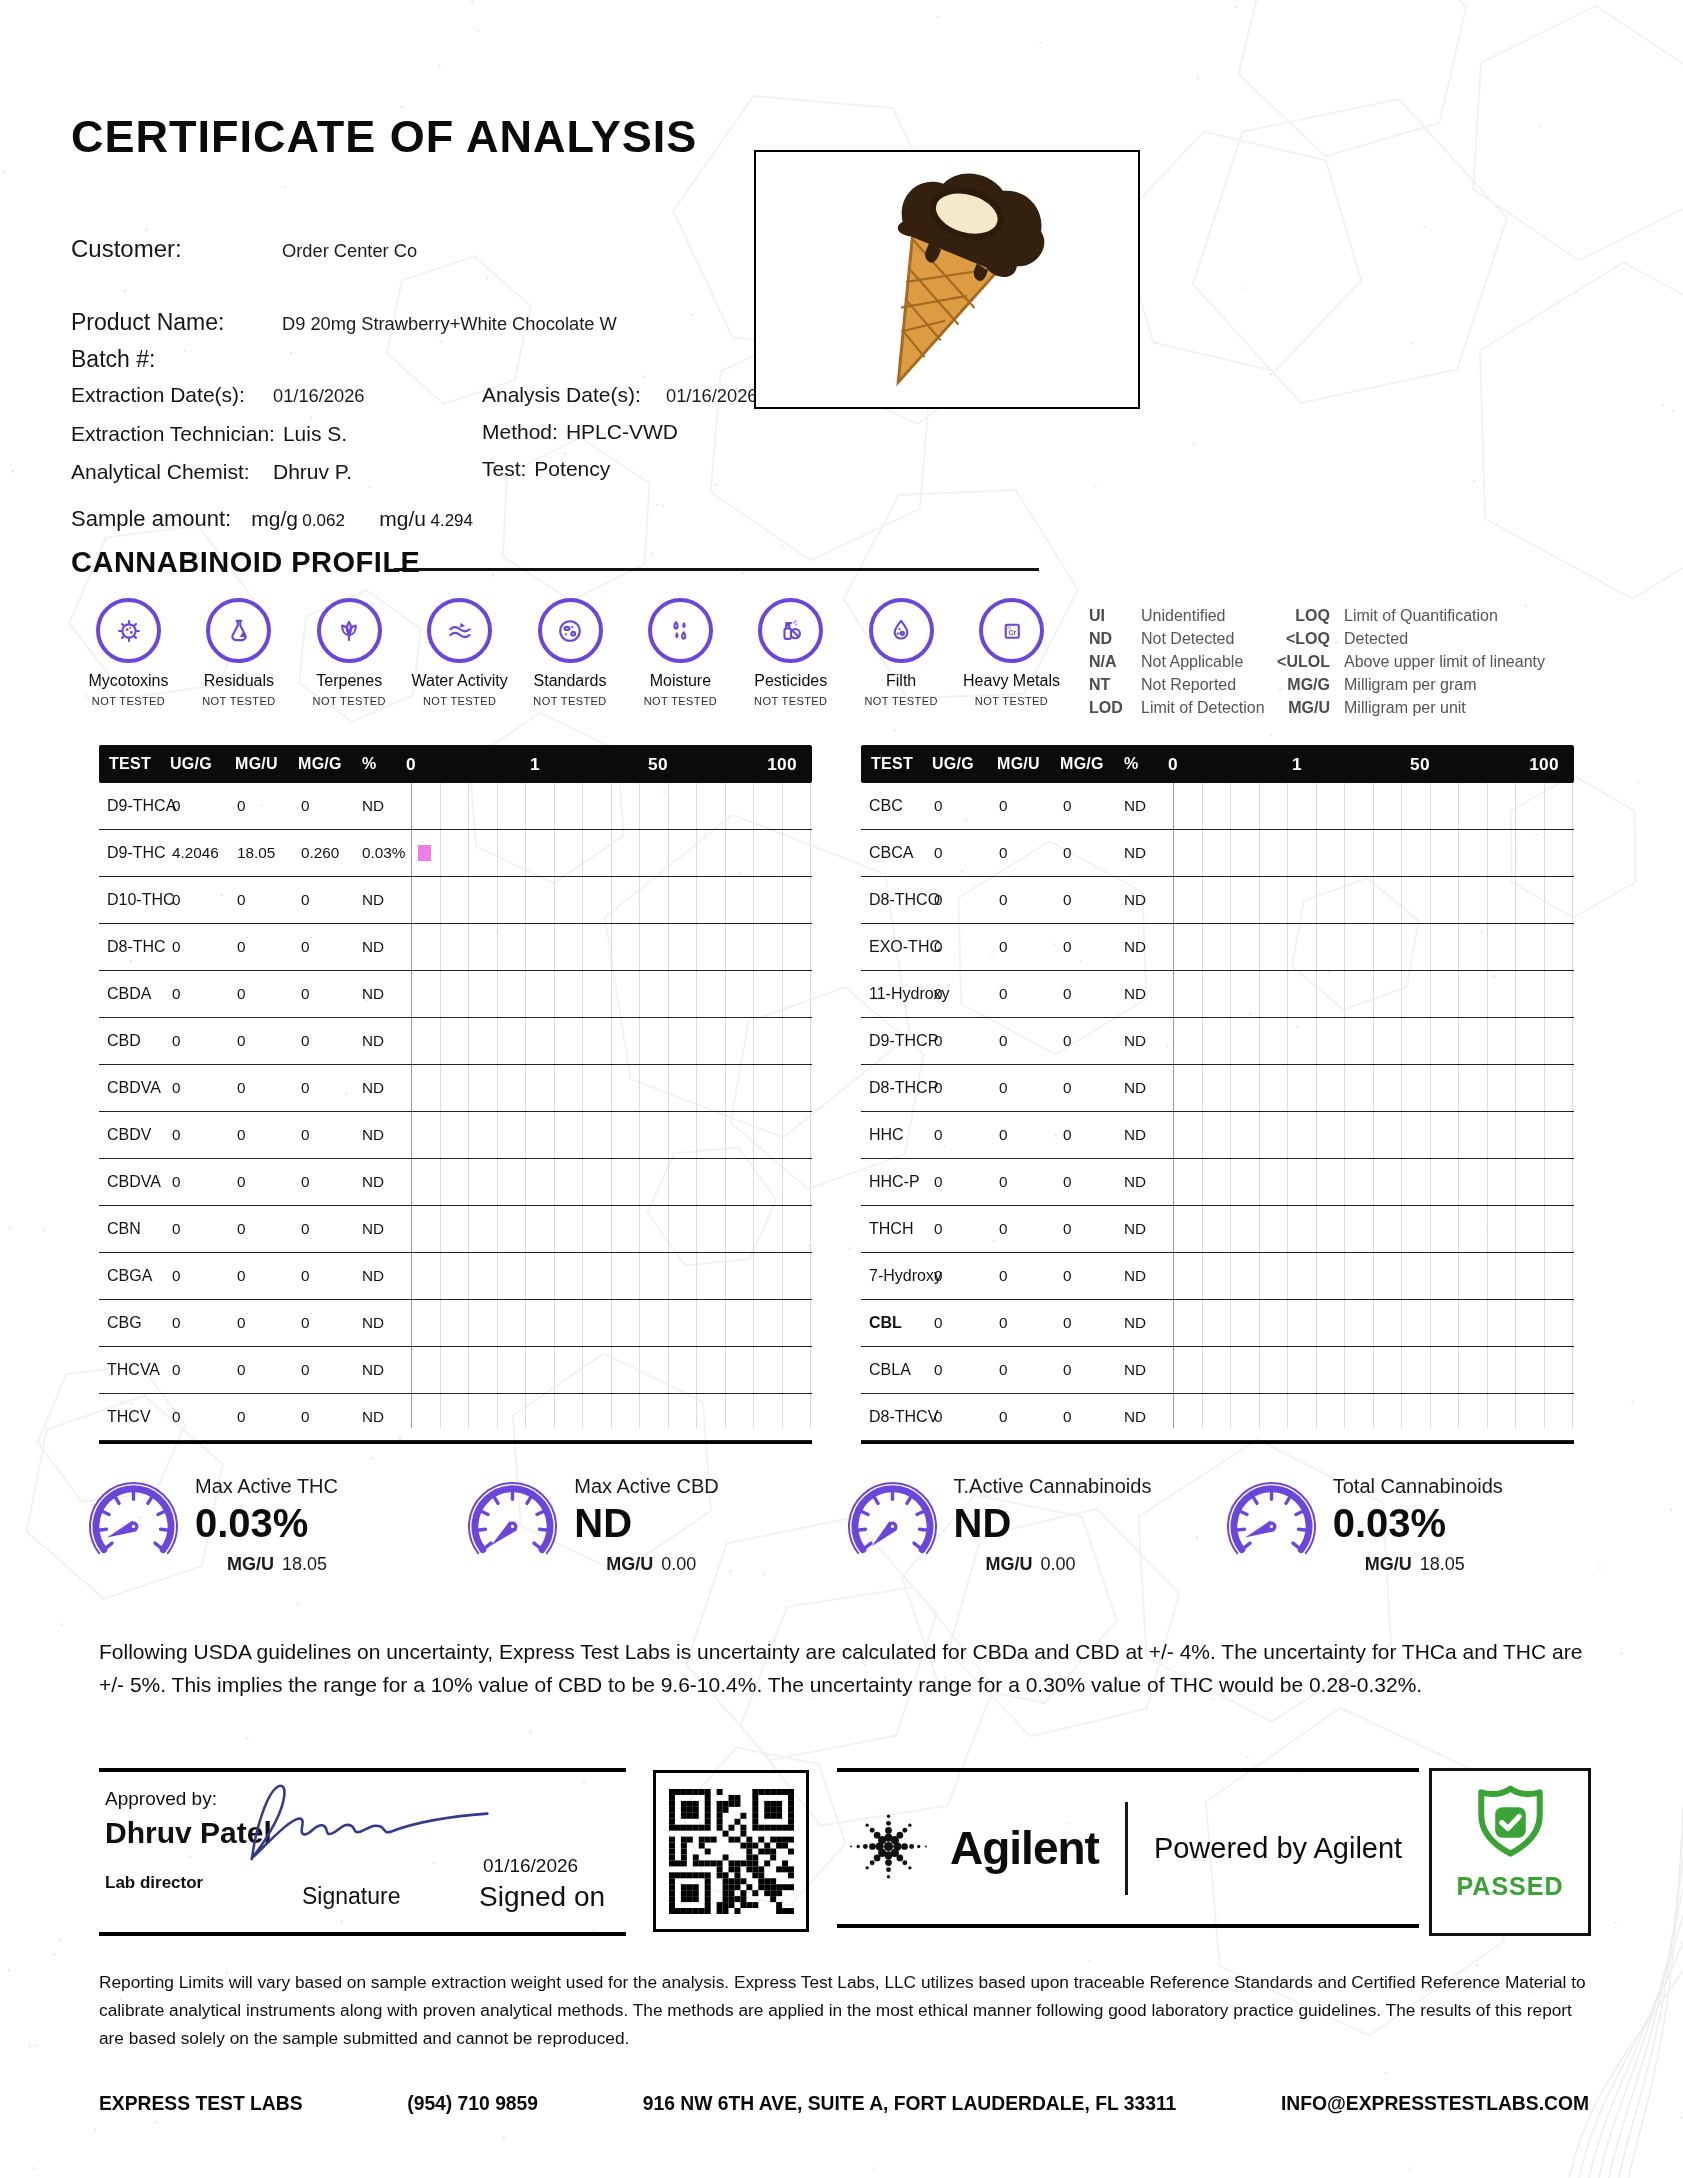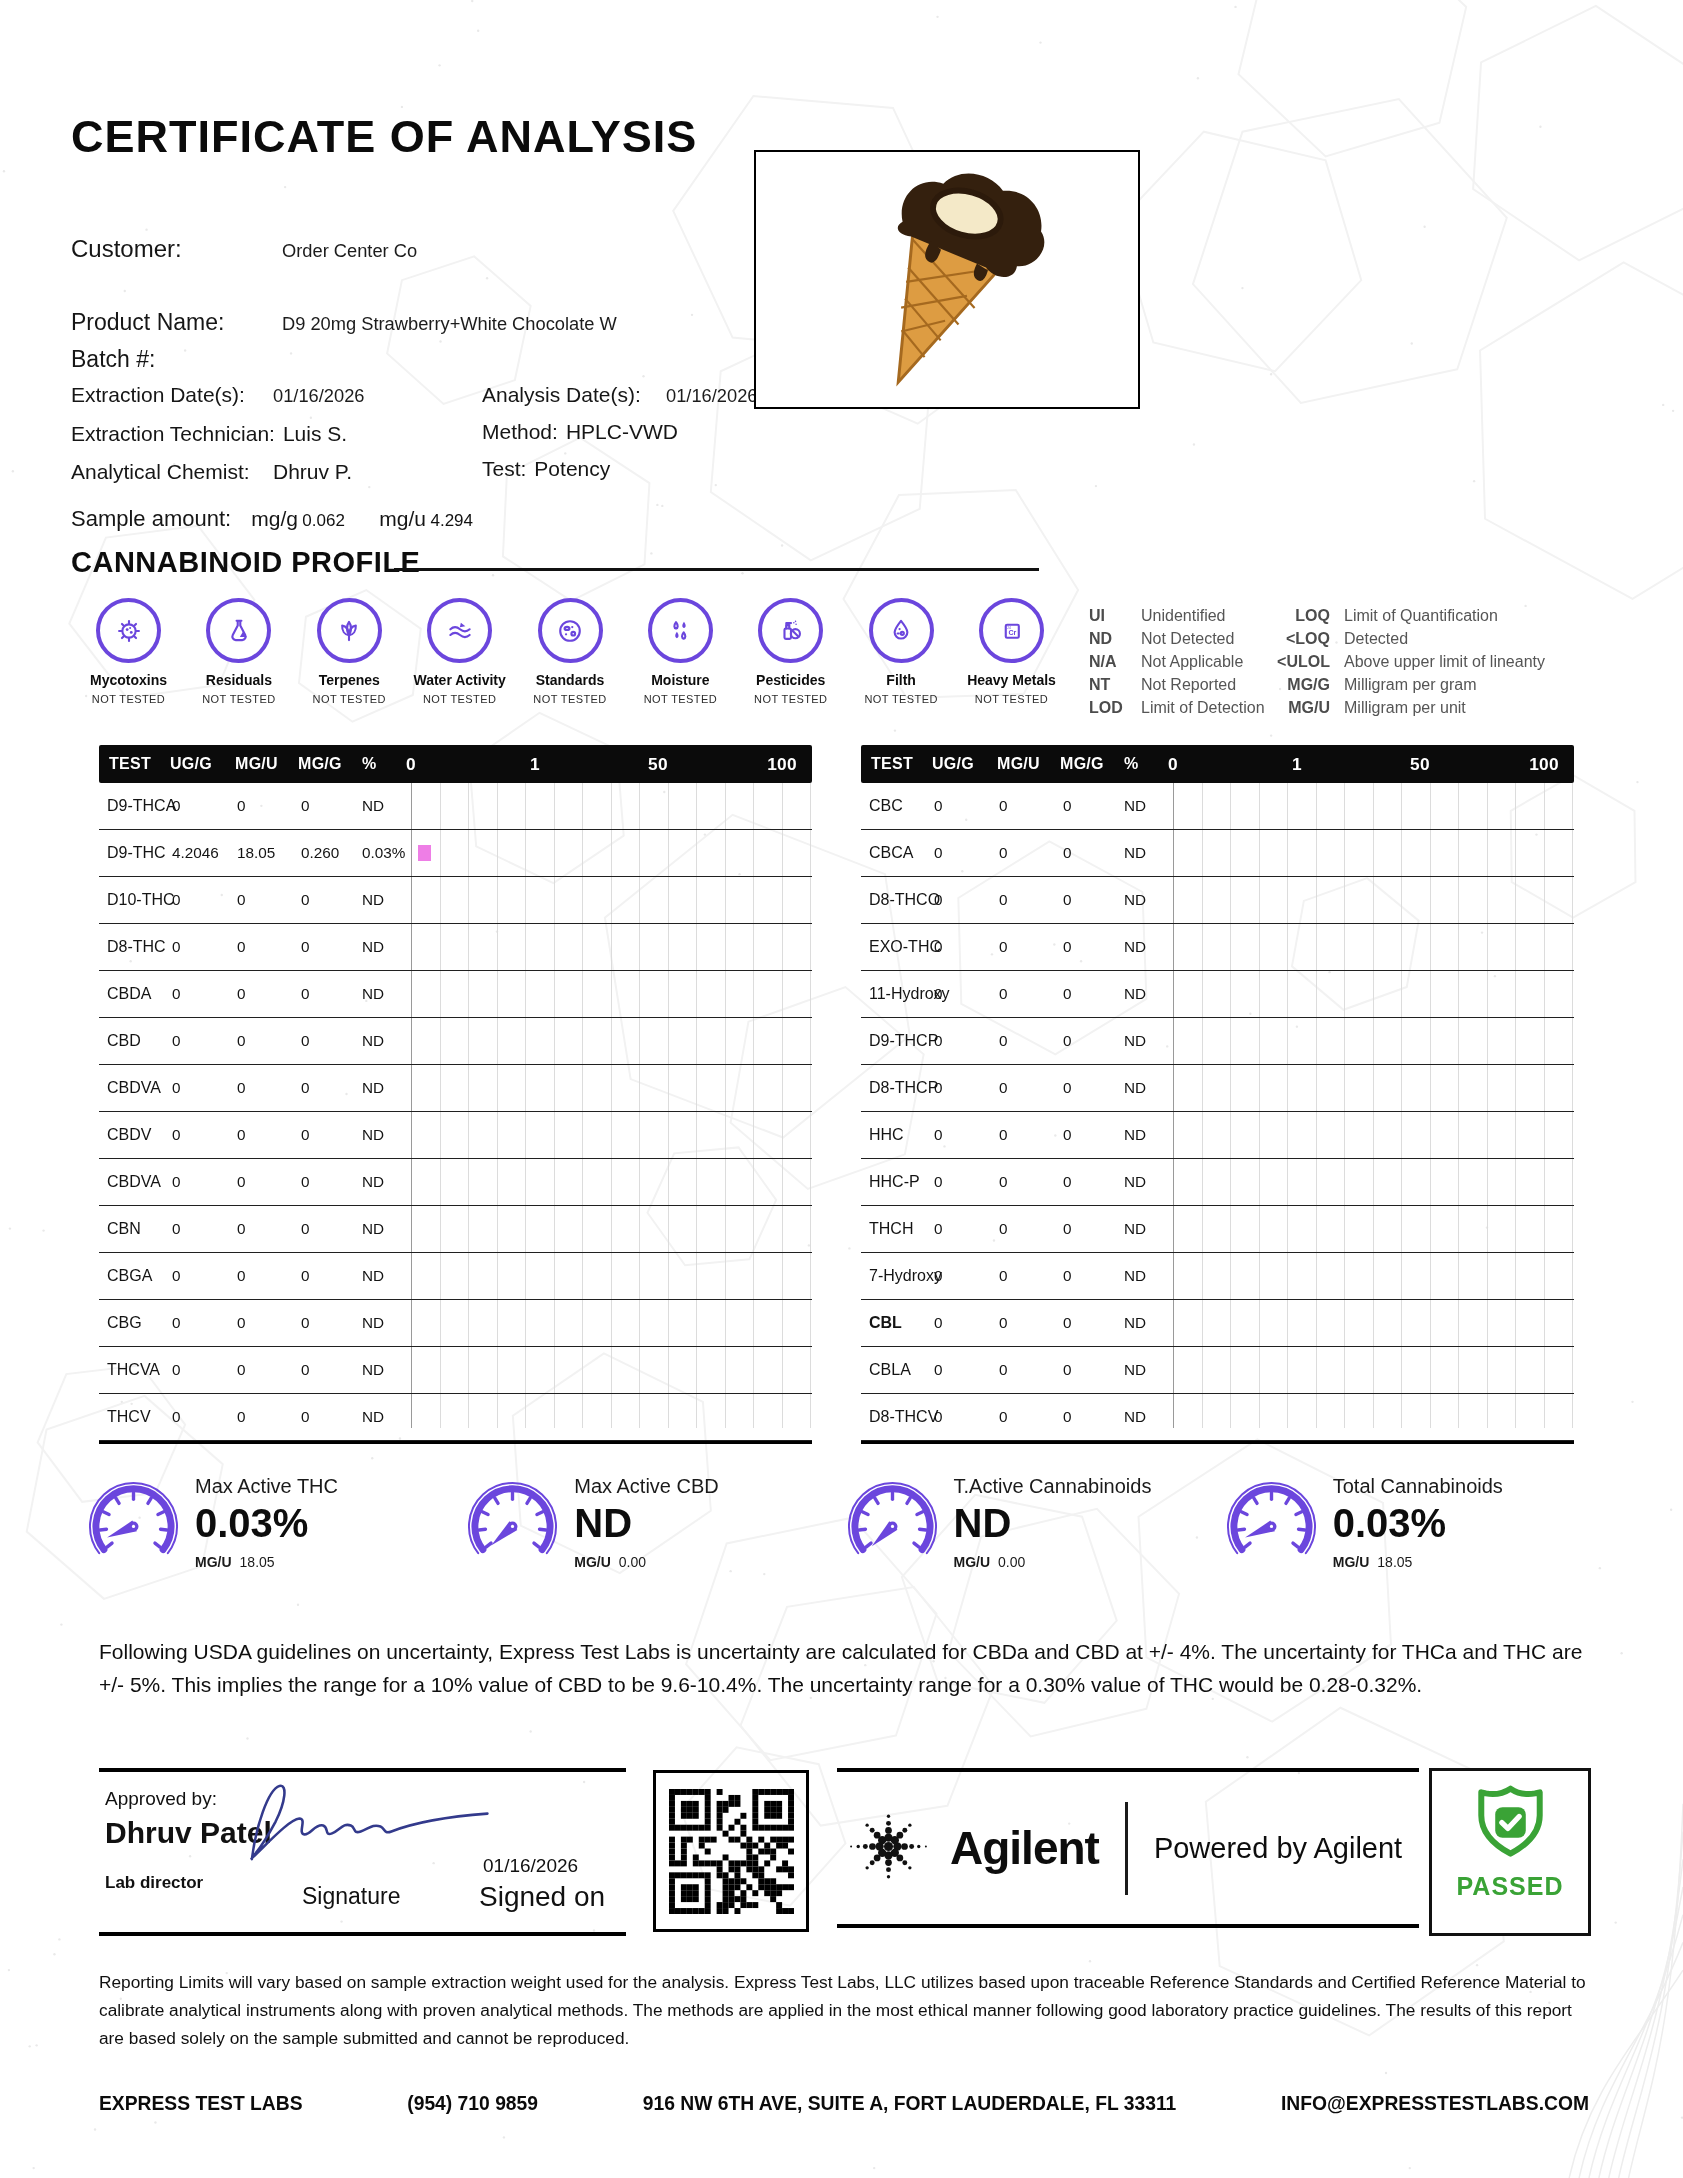--- a/index.html
+++ b/index.html
@@ -31,21 +31,21 @@
   #section-title{position:absolute;left:71px;top:546px;font-size:29px;font-weight:800;
                  letter-spacing:0.5px;color:#0d0d0d;}
   #section-line{position:absolute;left:394px;top:568px;width:645px;height:3px;background:#111;}
 
   
   #profile-icons{position:absolute;left:77px;top:598px;width:986px;display:flex;
                  justify-content:space-between;}
   .picon{width:103px;text-align:center;}
   .picon .circ{width:57px;height:57px;border:4.5px solid #6b46dd;border-radius:50%;
                margin:0 auto;display:flex;align-items:center;justify-content:center;background:#fff;}
-  .picon .plab{margin-top:9px;font-size:14px;font-weight:bold;color:#0d0d0d;}
+  .picon .plab{margin-top:9px;font-size:16px;font-weight:normal;color:#0d0d0d;}
   .picon .pstat{margin-top:5px;font-size:11px;color:#2c2c2c;letter-spacing:0.4px;}
 
   
   .legend{position:absolute;top:604px;font-size:16px;line-height:23px;color:#555;}
   #legend-col1{left:1089px;} #legend-col2{left:1249px;}
   .legend .term{display:inline-block;font-weight:bold;color:#4c4c4c;}
   #legend-col1 .term{width:46px;margin-right:6px;}
   #legend-col2 .term{width:81px;text-align:right;margin-right:14px;}
 
   
@@ -62,21 +62,21 @@
   .trow .td{position:absolute;top:50%;transform:translateY(-50%);font-size:15.3px;color:#141414;}
   .trow .tname{font-size:16px;}
   .pinkbar{position:absolute;left:319px;top:15px;width:13px;height:16px;}
 
   
   #gauges{position:absolute;left:84px;top:1473px;width:1517px;display:flex;}
   .gauge-cell{flex:1;display:flex;align-items:flex-start;}
   .gauge-text{margin-left:12px;margin-top:2px;}
   .g-label{font-size:20px;color:#1a1a1a;}
   .g-value{font-size:40px;font-weight:800;color:#0d0d0d;margin-top:4px;line-height:1.05;}
-  .g-unit{margin-top:10px;font-size:14px;color:#1a1a1a;}
+  .g-unit{margin-top:10px;font-size:18px;color:#1a1a1a;margin-left:32px;}
   .g-unit b{margin-right:8px;}
 
   #uncertainty{position:absolute;left:99px;top:1636px;width:1490px;margin:0;font-size:21px;
                line-height:1.55;color:#0f0f0f;}
 
   
   #approval{position:absolute;left:99px;top:1768px;width:527px;height:160px;
             border-top:4px solid #000000;border-bottom:4px solid #000;}
   #approved-by{position:absolute;left:6px;top:16px;font-size:19px;}
   #approver-name{position:absolute;left:6px;top:44px;font-size:30px;font-weight:800;}

